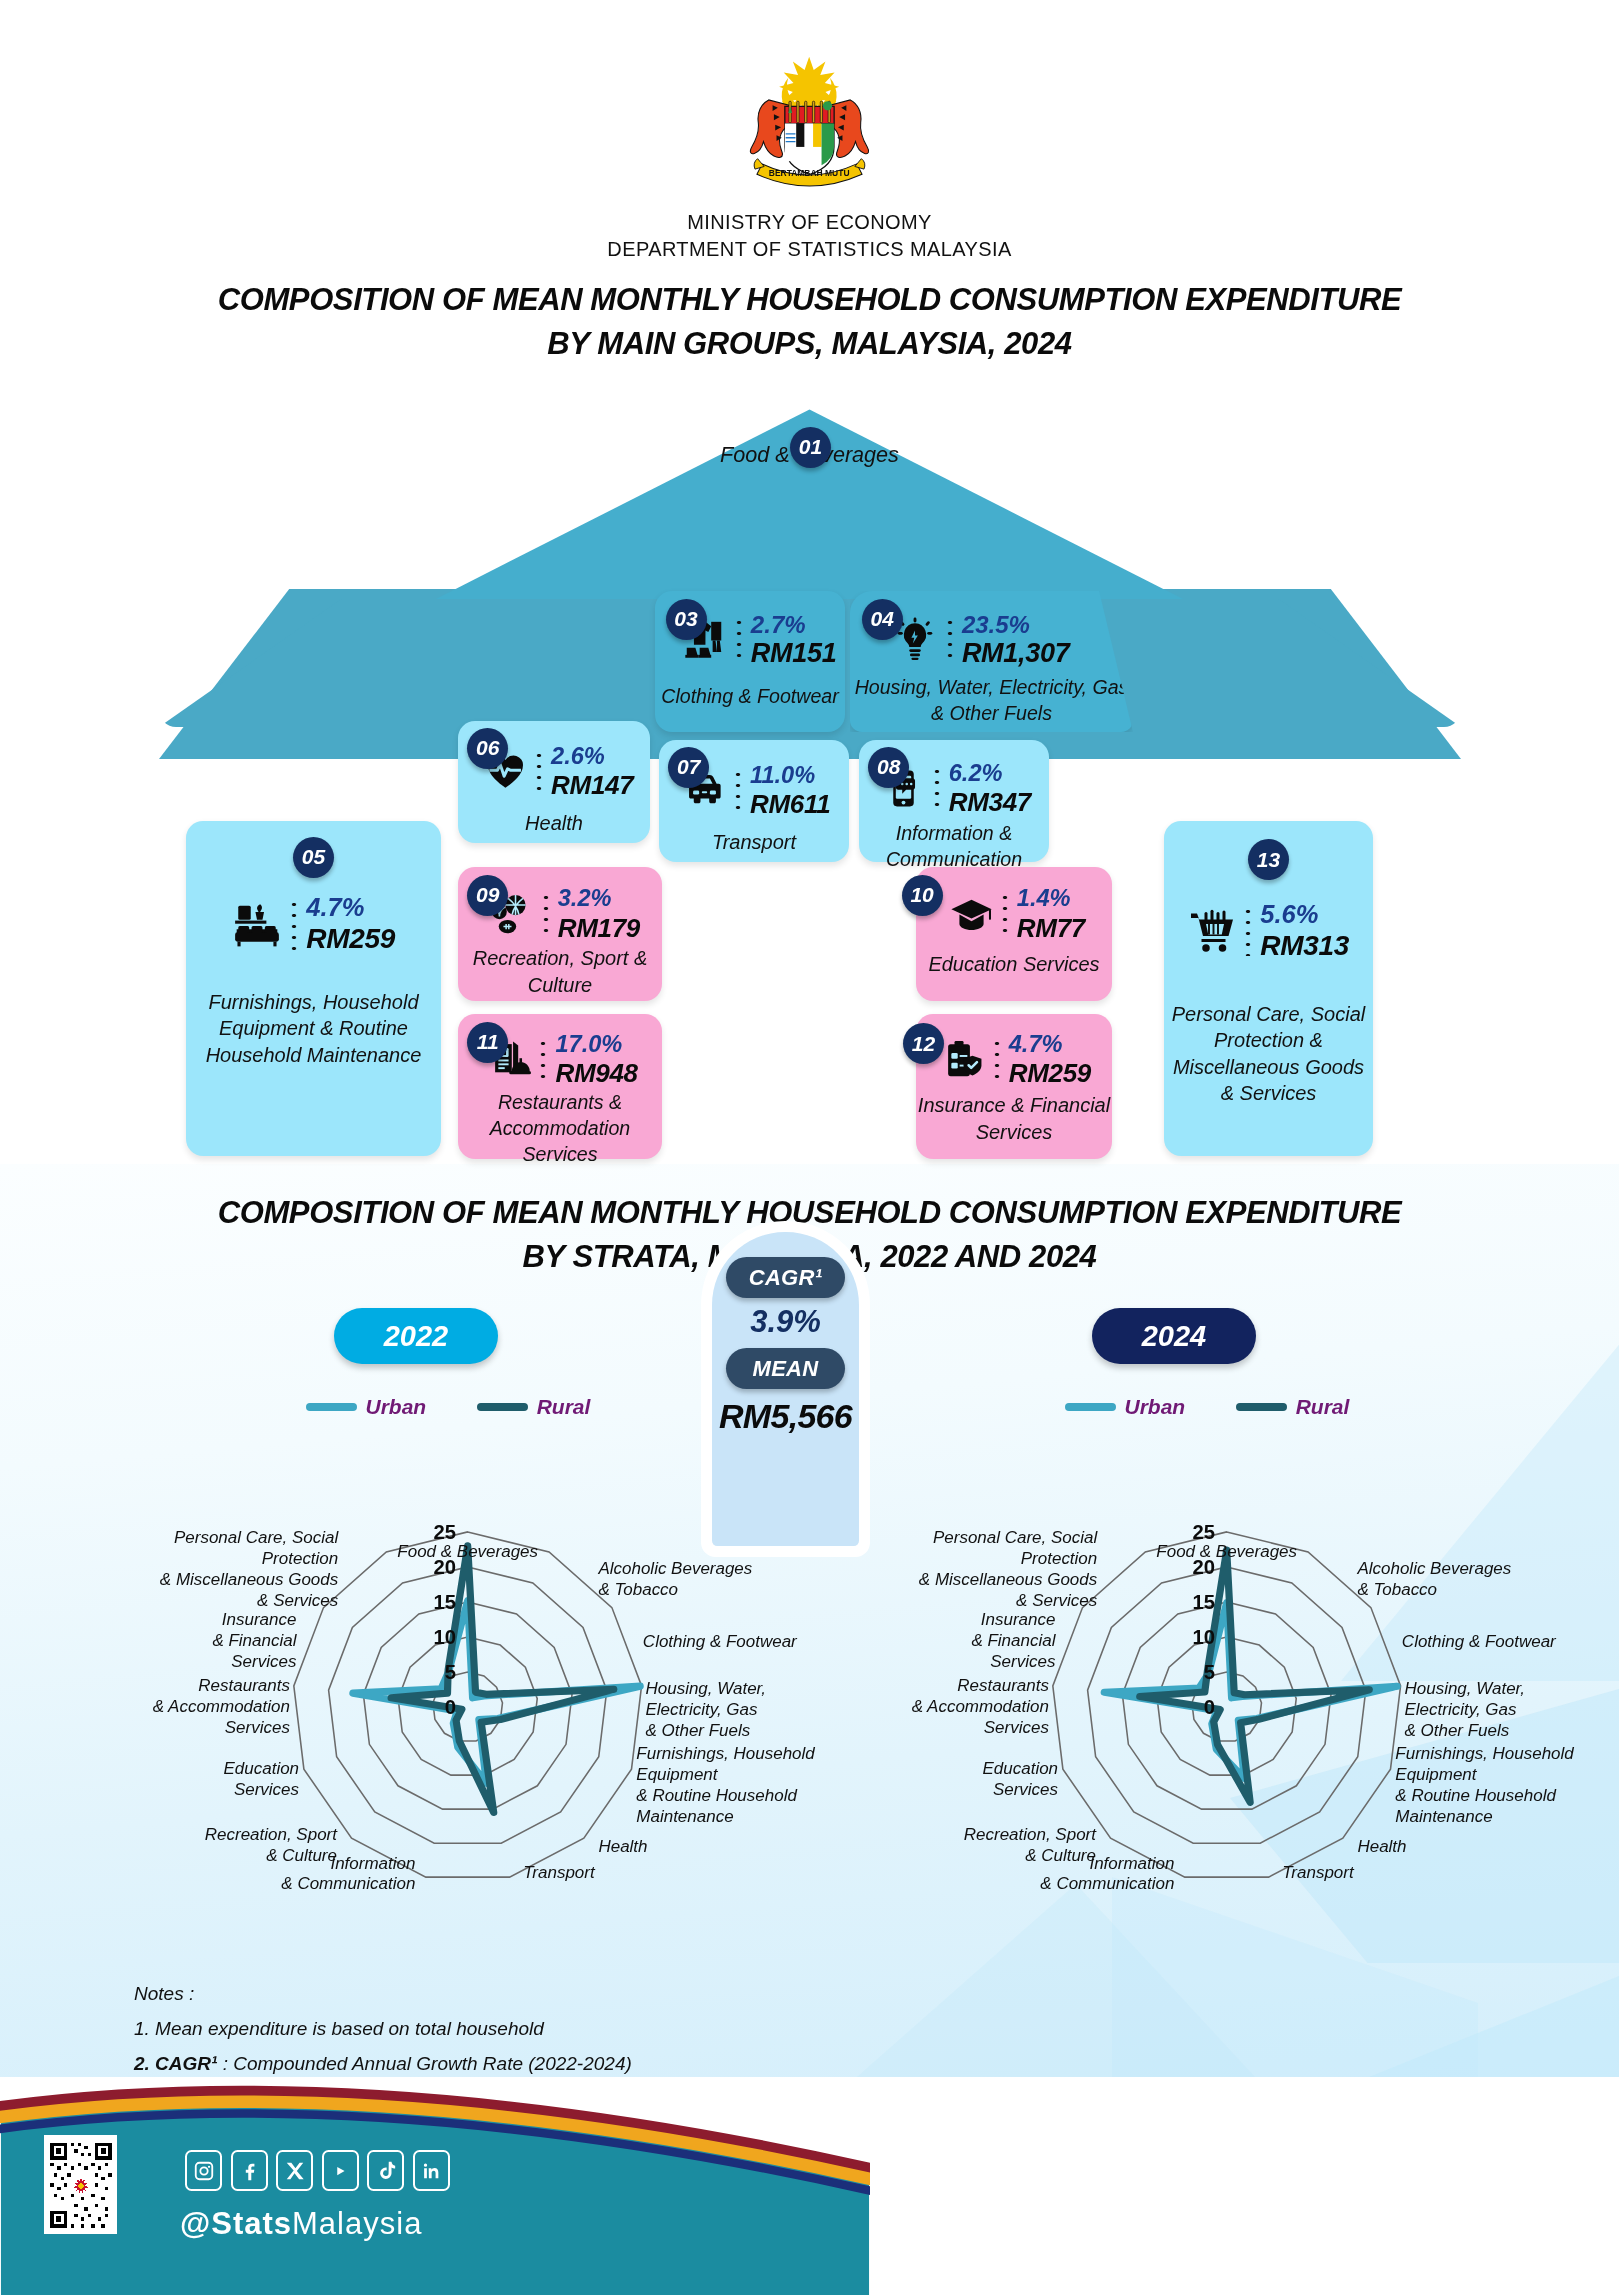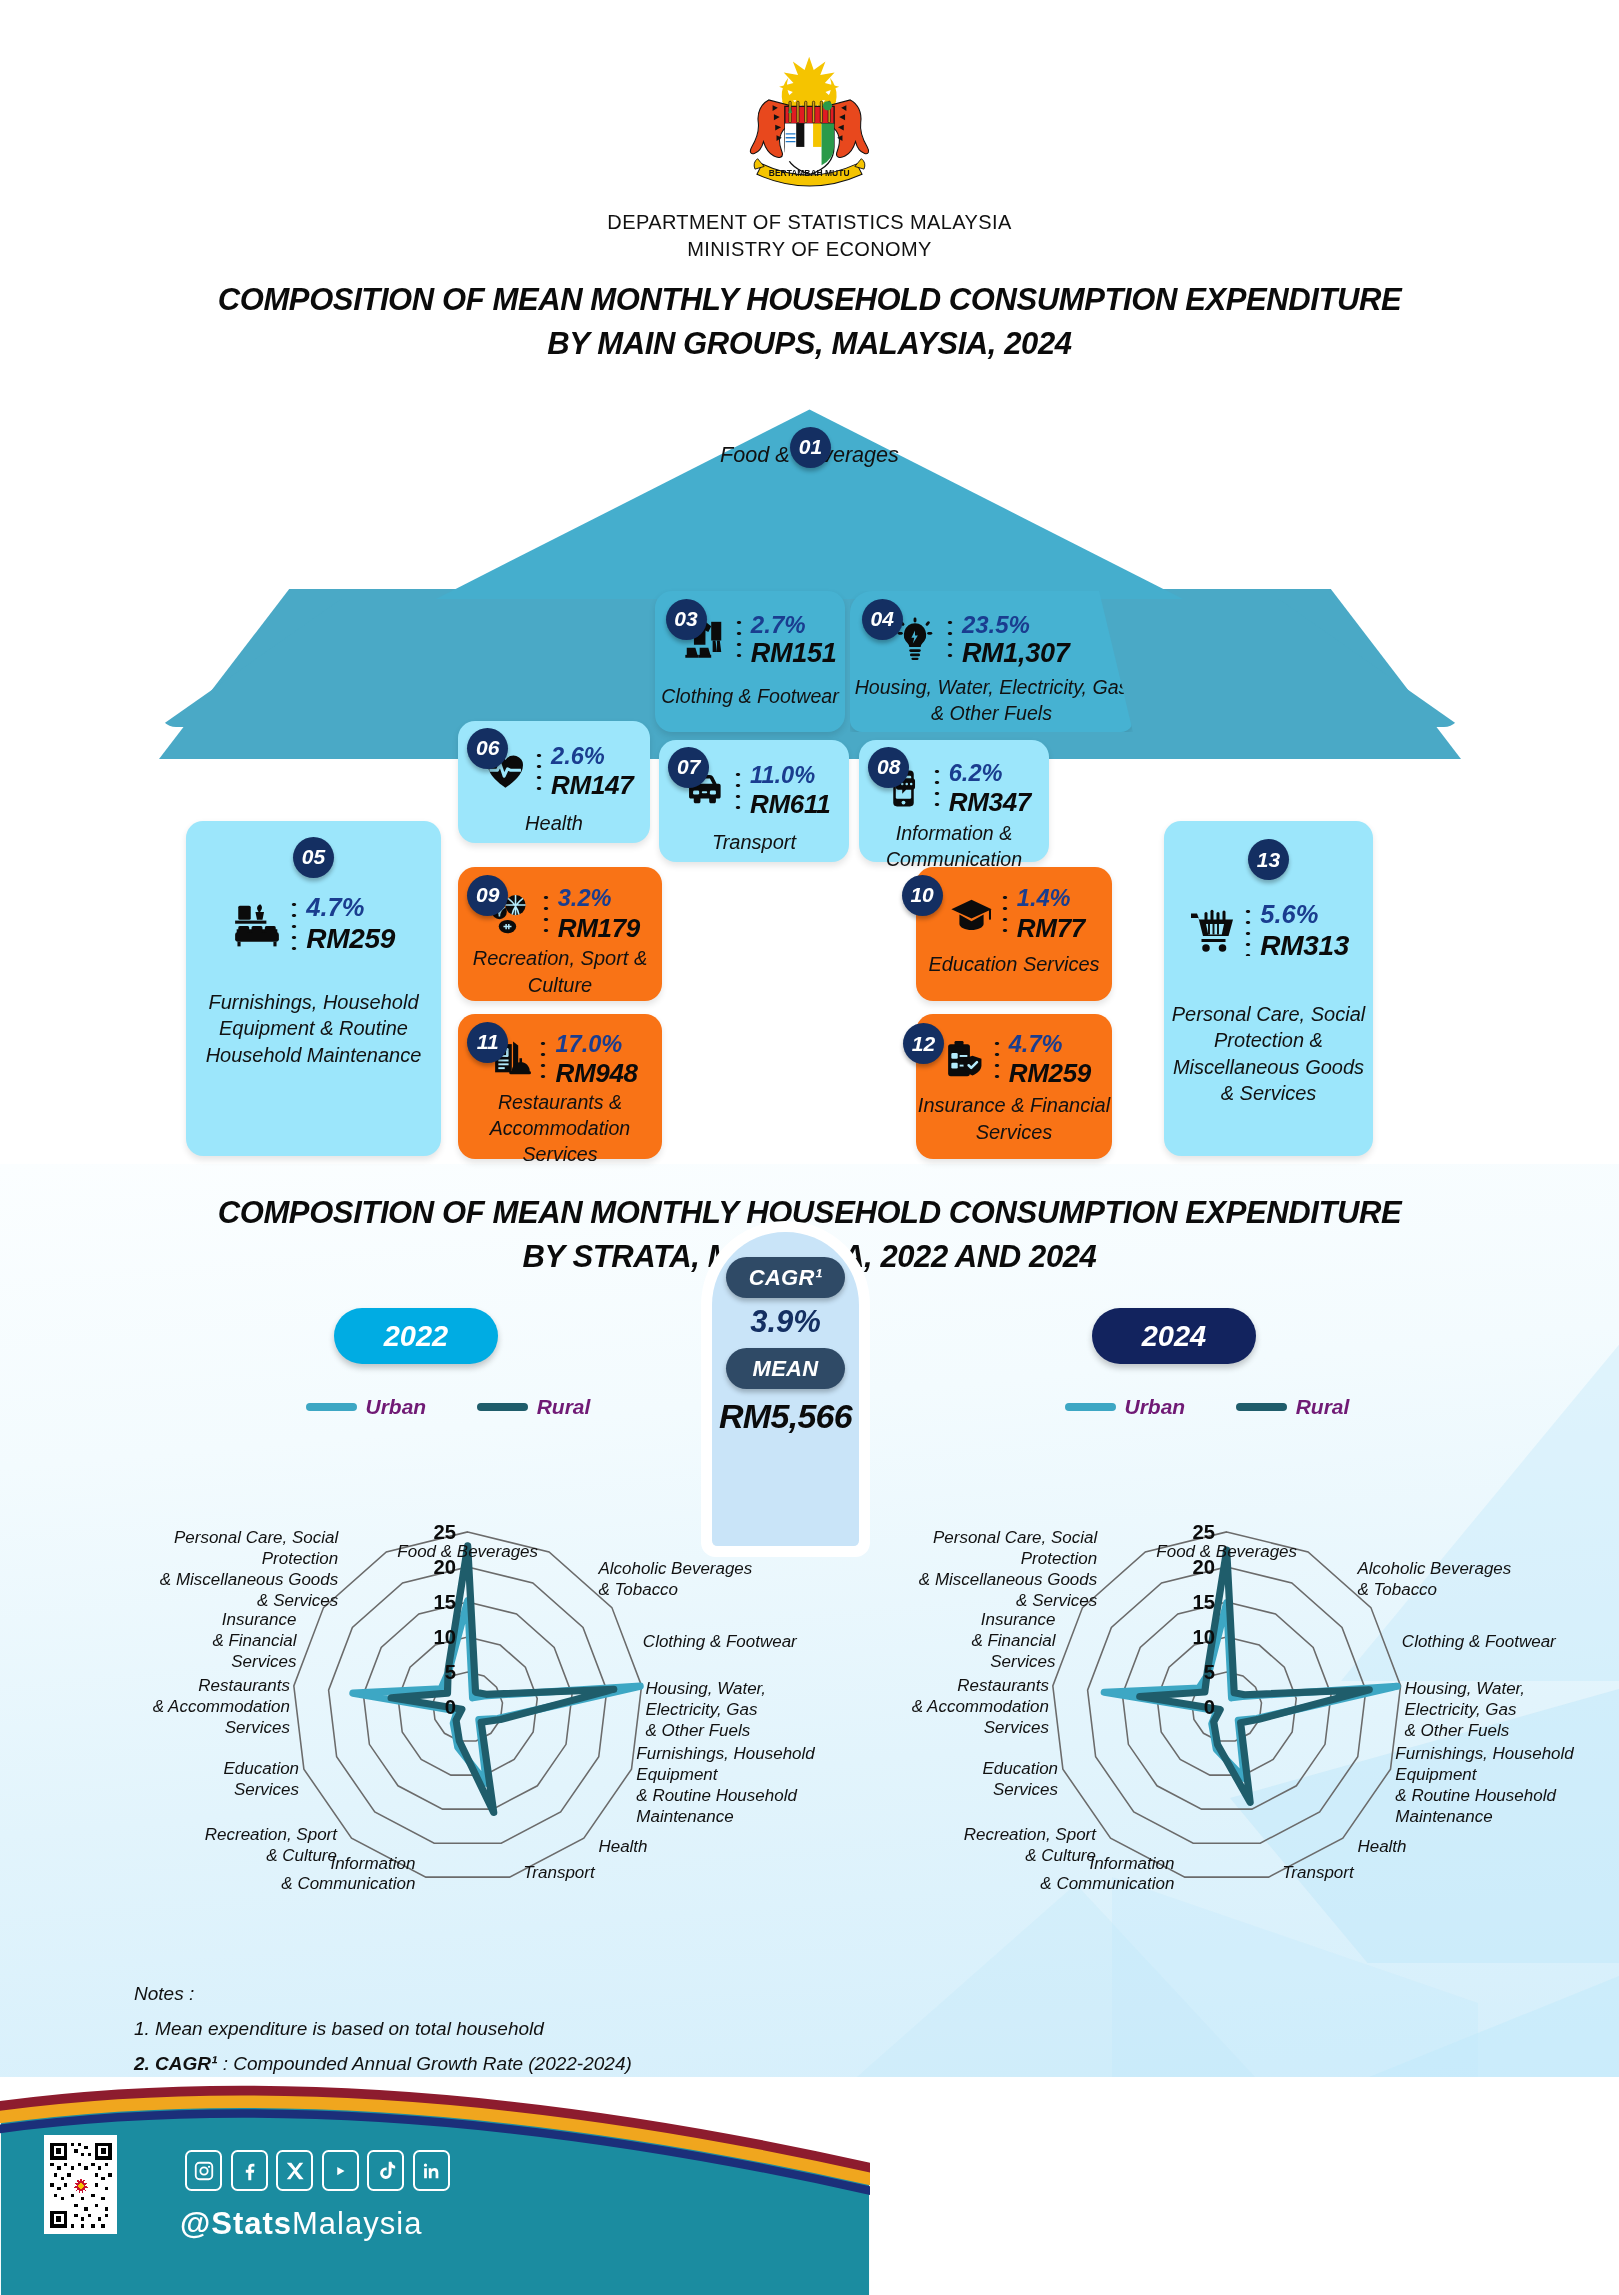--- a/index.html
+++ b/index.html
@@ -59,21 +59,21 @@
     background:#4aa9c6; border-radius:19.6px 19.6px 0 0;
     clip-path:polygon(0% 100%, 10% 0%, 90% 0%, 100% 100%);
   }
 
   .card {
     position:absolute; border-radius:17px; color:#111;
     box-shadow:0 3.3px 6.5px rgba(0,0,0,.10);
   }
   .c-dark { background:#46b2d2; }
   .c-light{ background:#9ce6fb; }
-  .c-pale { background:#f97316; }
+  .c-pale { background:#f9a8d4; }
 
   .badge {
     position:absolute; width:41px; height:41px; border-radius:50%;
     background:#142f62; color:#fff; font-style:italic; font-weight:bold;
     font-size:21px; display:flex; align-items:center; justify-content:center;
     box-shadow:0 3.3px 4.6px rgba(0,0,0,.28); z-index:5;
   }
 
   .valrow { display:flex; align-items:center; justify-content:center; gap:9.2px; }
   .vicon { width:55px; height:55px; display:flex; align-items:center; justify-content:center; }
@@ -198,22 +198,22 @@
       <path d="M160 94 a7 7 0 1 1 0.1 0z" fill="#2a9a4a"></path>
 
       <path d="M60 176 q72 34 145 0 l8 16 q-80 36 -161 0z" fill="#f5c400" stroke="#111" stroke-width="1.6"></path>
       <path d="M53 168 q-8 6 -4 16 l14 -4z" fill="#f5c400" stroke="#111" stroke-width="1.4"></path>
       <path d="M212 168 q8 6 4 16 l-14 -4z" fill="#f5c400" stroke="#111" stroke-width="1.4"></path>
       <text x="132" y="195" font-size="13" text-anchor="middle" fill="#111" font-family="Liberation Sans, sans-serif" font-weight="bold">BERTAMBAH MUTU</text>
     </svg>
   </div>
 
   <div class="ministry">
+    <div>MINISTRY OF ECONOMY</div>
     <div>DEPARTMENT OF STATISTICS MALAYSIA</div>
-    <div>MINISTRY OF ECONOMY</div>
   </div>
 
   <div class="main-title">
     <div>COMPOSITION OF MEAN MONTHLY HOUSEHOLD CONSUMPTION EXPENDITURE</div>
     <div>BY MAIN GROUPS, MALAYSIA, 2024</div>
   </div>
 
   <div class="house">
 
     <div class="house-body"></div>

